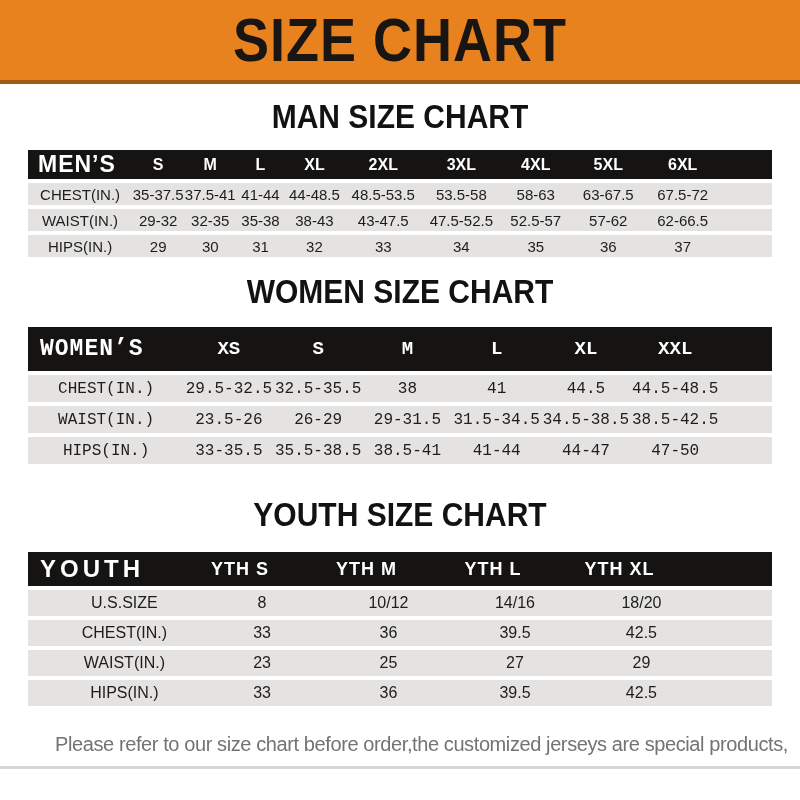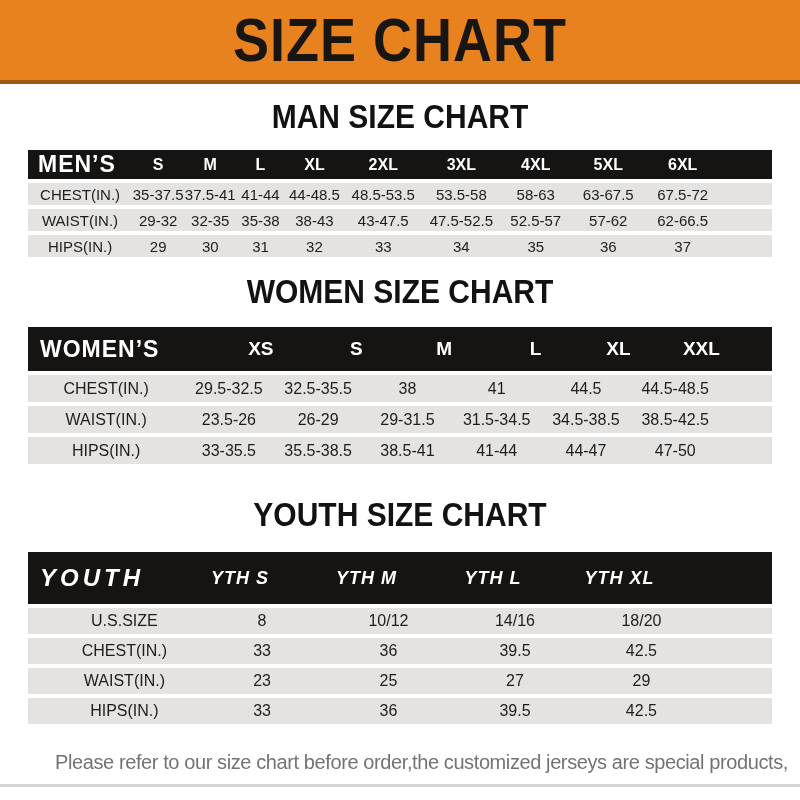--- a/index.html
+++ b/index.html
@@ -62,28 +62,28 @@
     vertical-align: middle;
   }
   th.spacer, td.spacer {  }
 
   
   .men-table th { height: 29px; font-size: 16px; }
   .men-table th.row-head { font-size: 23px; text-align: left; padding-left: 10px; letter-spacing: 1px; }
   .men-table td { height: 22px; font-size: 15px; }
 
   
-  .women-table { margin-top: 14px; }
-  .women-table th { height: 44px; font-size: 19px; text-align: right; }
+  .women-table { margin-top: 14px; font-family: Liberation Mono, monospace; }
+  .women-table th { height: 44px; font-size: 19px; }
   .women-table th.row-head { font-size: 23px; text-align: left; padding-left: 12px; letter-spacing: 1px; }
   .women-table td { height: 27px; font-size: 16px; }
 
   
   .youth-table { margin-top: 16px; }
-  .youth-table th { height: 52px; font-size: 18px; letter-spacing: 1px; font-style: italic; }
+  .youth-table th { height: 34px; font-size: 18px; letter-spacing: 1px; }
   .youth-table th.row-head { font-size: 24px; text-align: left; padding-left: 12px; letter-spacing: 4px; }
   .youth-table td { height: 26px; font-size: 16px; padding-left: 44px; }
 
   
   .footer-note {
     margin-top: 20px;
     padding-left: 55px;
     color: #737373;
     font-size: 20px;
     letter-spacing: -0.4px;

